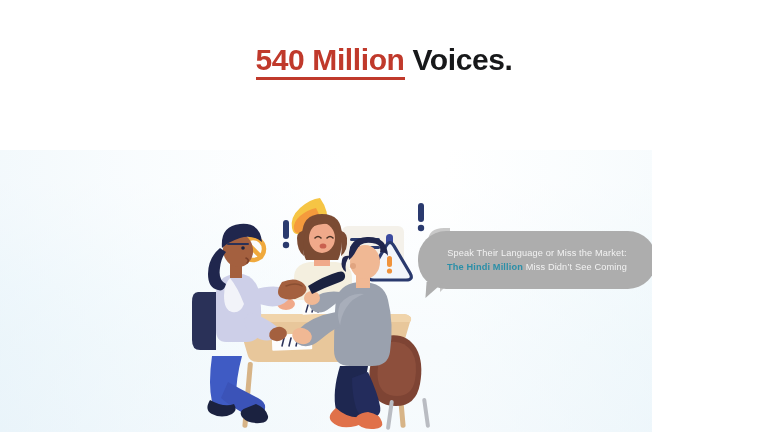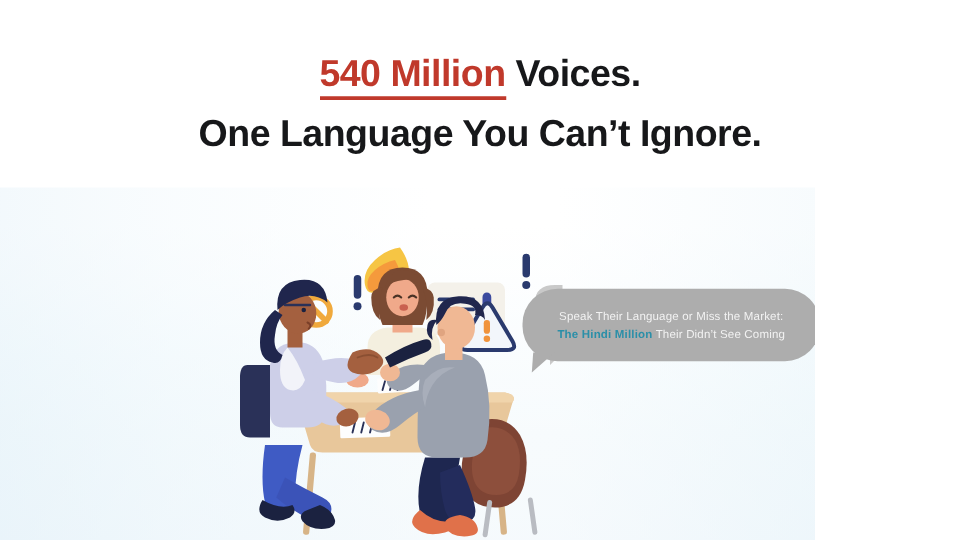--- a/index.html
+++ b/index.html
@@ -94,21 +94,20 @@
 </head>
 <body>
 
 <div id="stage">
 
   <div id="bg-wash"></div>
   <div id="bg-wash-side"></div>
 
   <div id="headline">
     <span class="hl-line" id="hl-line-1"><span class="hl-accent">540 Million</span><span> Voices.</span></span>
-    <span class="hl-line" id="hl-line-2">One Language You Can’t Ignore.</span>
   </div>
 
   <div id="illustration">
     <svg width="260" height="246" viewBox="0 0 260 246" xmlns="http://www.w3.org/2000/svg">
 
       <g>
         <path d="M238 56 q0-14 16-14 h30 q16 0 16 14 v24 q0 14 -16 14 h-22 l-12 12 v-12 q-12 -2 -12 -14 z" fill="#c9c9c9"></path>
       </g>
 
       <g>
@@ -268,16 +267,16 @@
         <path d="M160 70 q-6 6 -4 16 q-6 -4 -4 -12 q1 -5 8 -4 z" fill="#20264d"></path>
 
         <circle cx="163" cy="80" r="3" fill="#e0a480"></circle>
       </g>
 
     </svg>
   </div>
 
   <div id="speech-bubble">
     <div class="bub-line">Speak Their Language or Miss the Market:</div>
-    <div class="bub-line"><span class="bub-accent">The Hindi Million</span><span class="bub-rest"> Their Didn’t See Coming</span></div>
+    <div class="bub-line"><span class="bub-accent">The Hindi Million</span><span class="bub-rest"> Miss Didn’t See Coming</span></div>
   </div>
 
 </div>
 
 </body></html>

